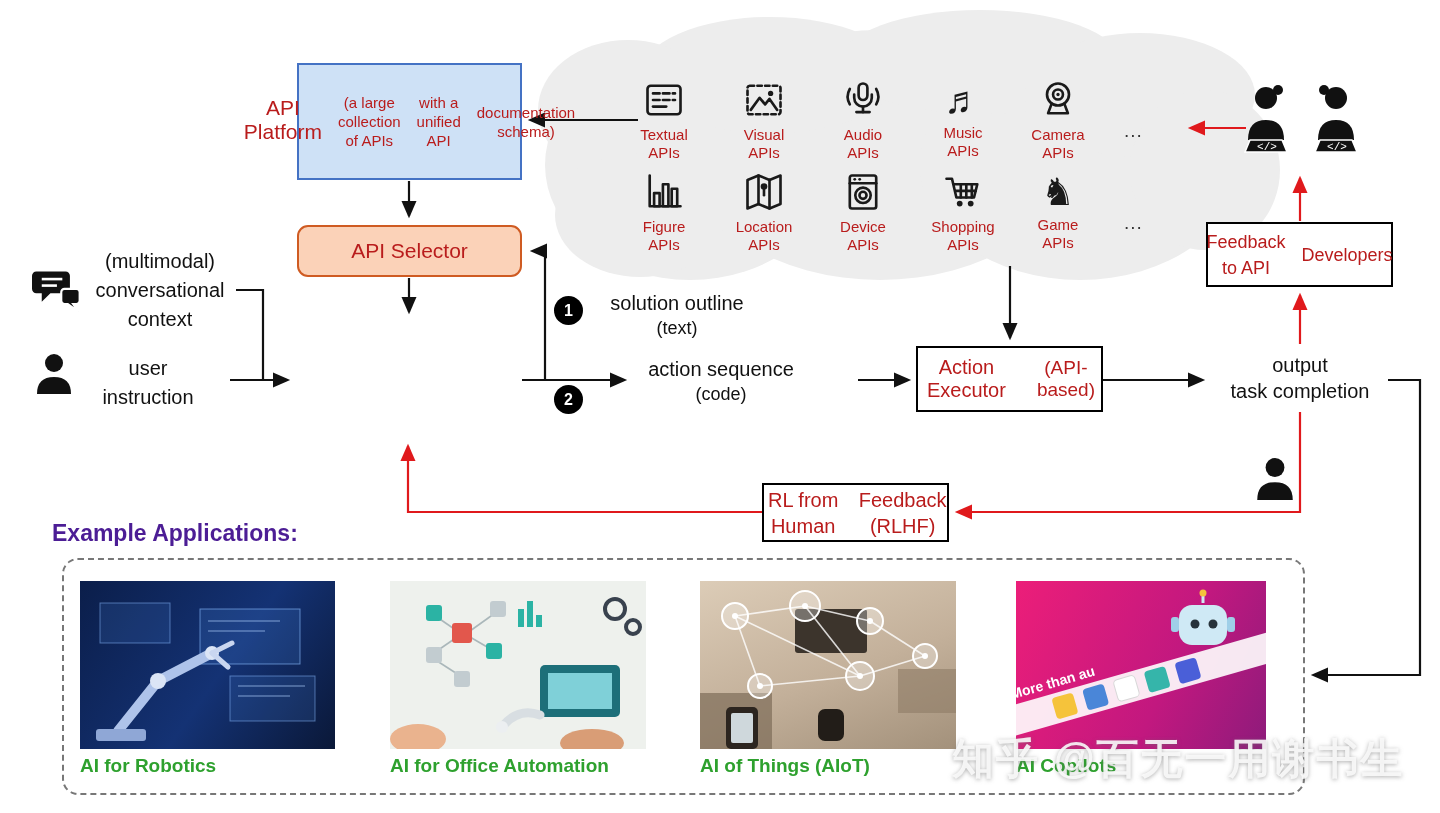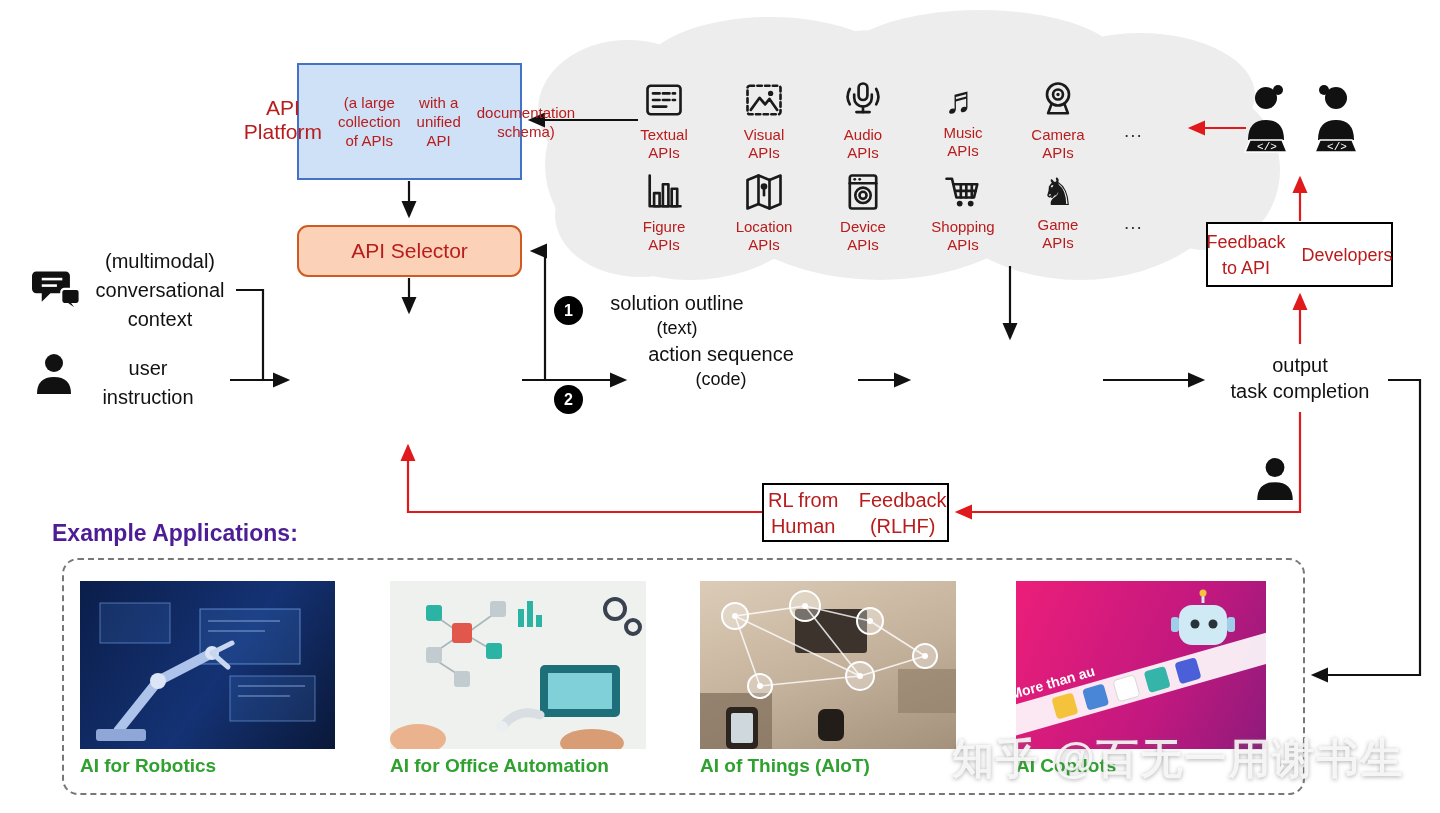--- a/index.html
+++ b/index.html
@@ -236,20 +236,24 @@
     <div class="sub-sm">(a large collection of APIs</div>
     <div class="sub-sm">with a unified API</div>
     <div class="sub-sm">documentation schema)</div>
   </div>
 
   <div class="box box-peach" style="left:297px;top:225px;width:225px;height:52px;border-radius:11px;">
     <div class="title-lg">API Selector</div>
   </div>
 
 
+  <div class="box" style="left:916px;top:346px;width:187px;height:66px;">
+    <div style="font-size:20px;">Action Executor</div>
+    <div style="font-size:19px;">(API-based)</div>
+  </div>
 
   <div class="box" style="left:1206px;top:222px;width:187px;height:65px;font-size:18px;line-height:26px;">
     <div>Feedback to API</div>
     <div>Developers</div>
   </div>
 
   <div class="box" style="left:762px;top:483px;width:187px;height:59px;font-size:20px;line-height:26px;">
     <div>RL from Human</div>
     <div>Feedback (RLHF)</div>
   </div>
@@ -279,21 +283,21 @@
     <div>instruction</div>
   </div>
 
   <div class="badge" style="left:554px;top:296px;">1</div>
   <div class="flow-text" style="left:586px;top:290px;width:182px;">
     <div class="l1">solution outline</div>
     <div class="l2">(text)</div>
   </div>
 
   <div class="badge" style="left:554px;top:385px;">2</div>
-  <div class="flow-text" style="left:630px;top:341px;width:182px;">
+  <div class="flow-text" style="left:630px;top:356px;width:182px;">
     <div class="l1">action sequence</div>
     <div class="l2">(code)</div>
   </div>
 
   <div class="flow-text" style="left:1208px;top:352px;width:184px;">
     <div class="l1">output</div>
     <div class="l1">task completion</div>
   </div>
 
   <span class="icon-abs" style="left:1252px;top:456px;">

